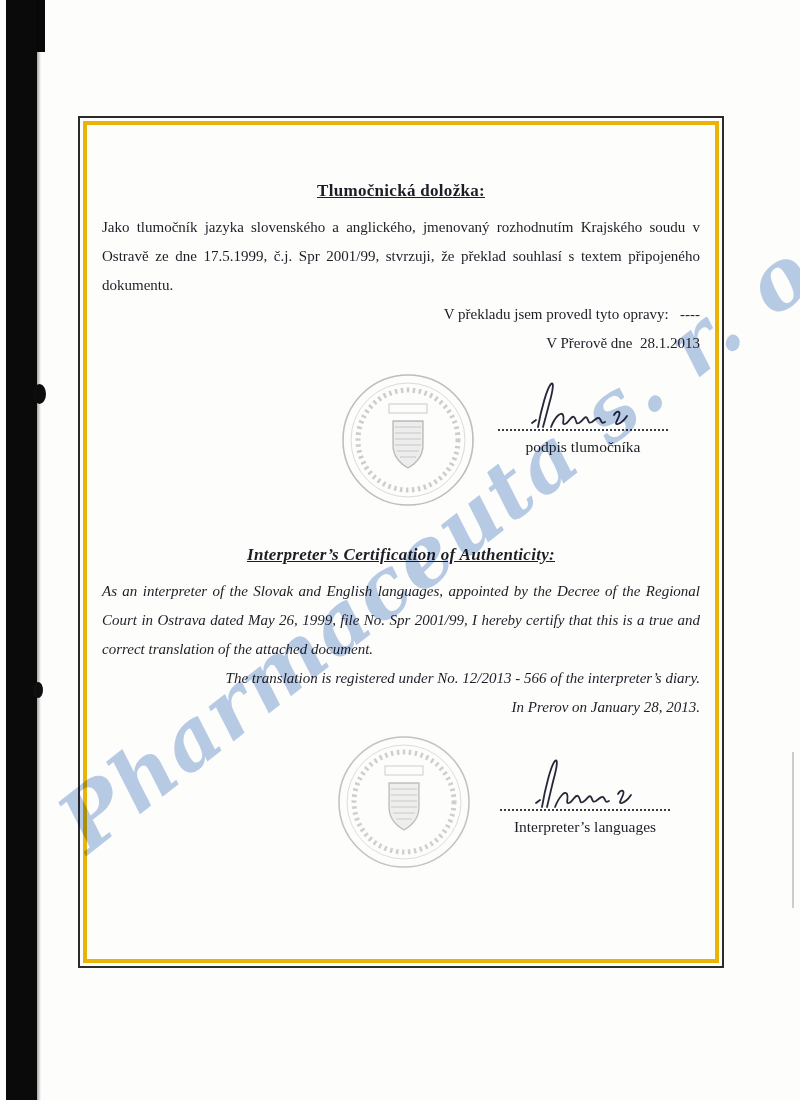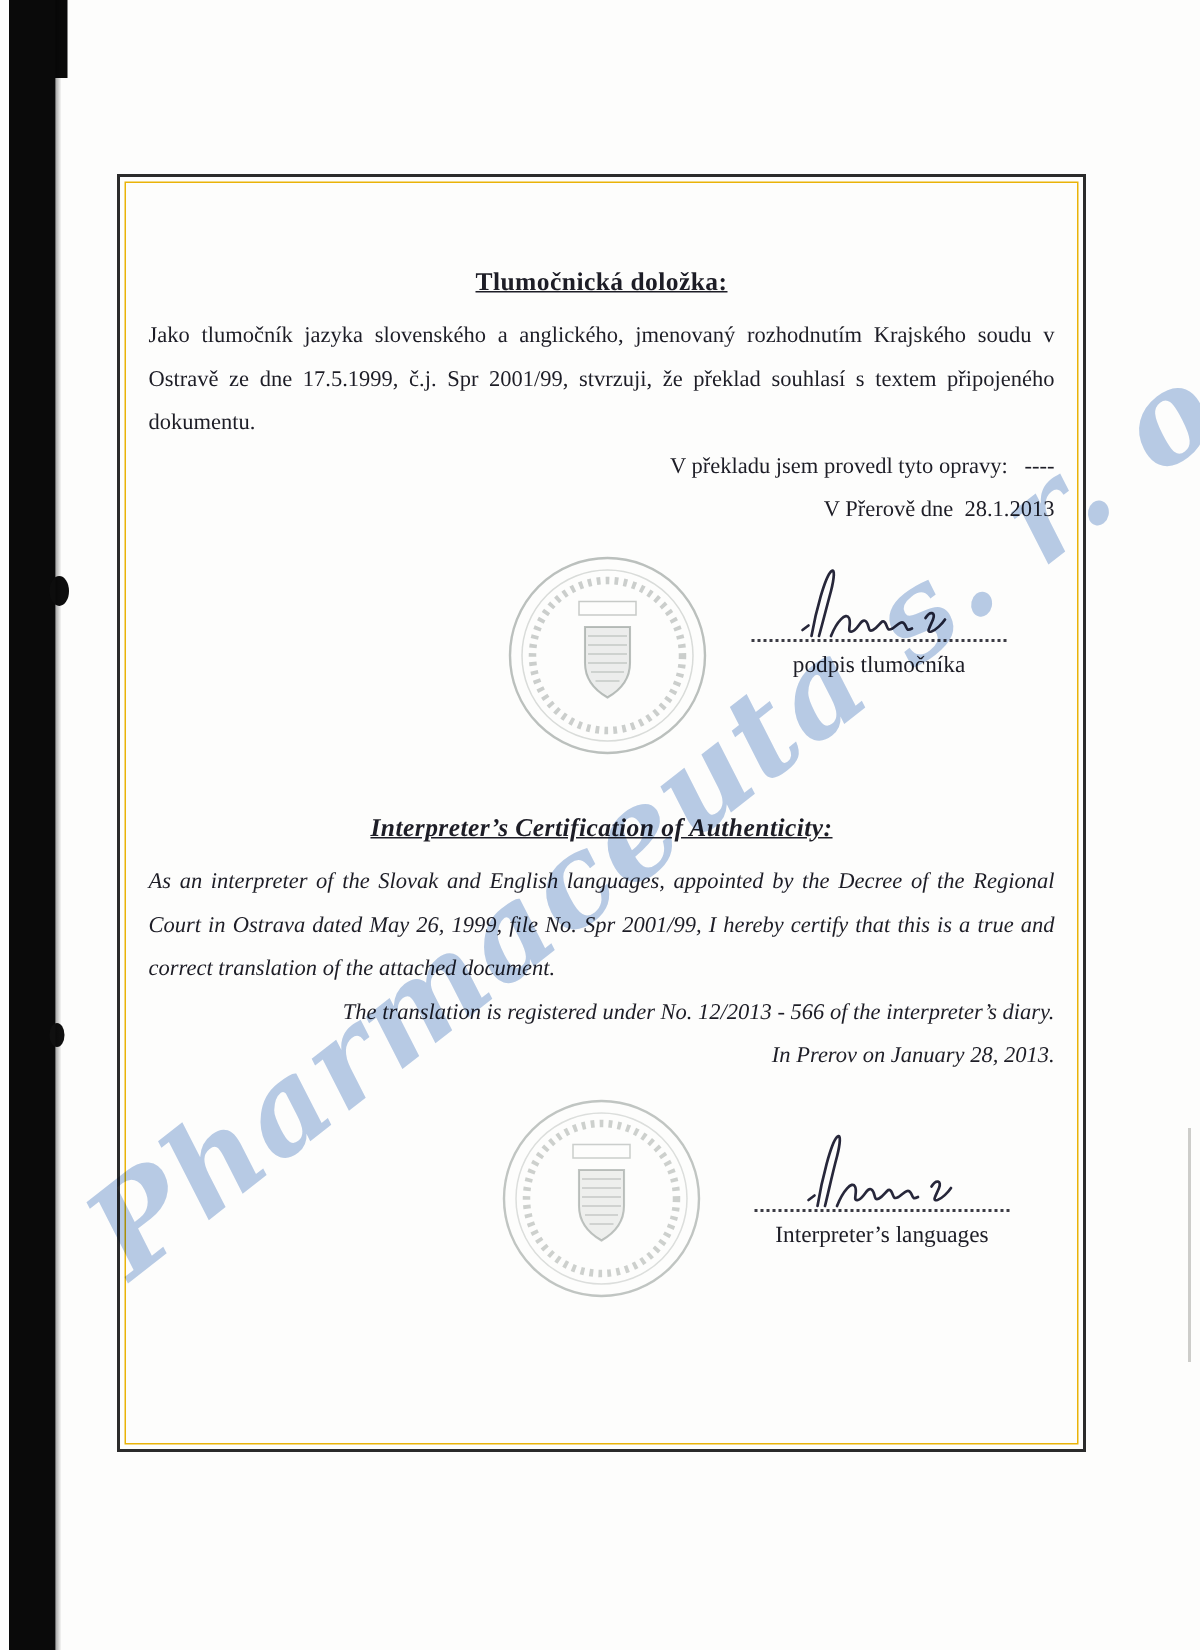--- a/index.html
+++ b/index.html
@@ -16,21 +16,21 @@
   .scan-bump-2 { position:absolute; left:33px; top:682px; width:10px; height:16px; background:#101010; border-radius:50%; }
   .scan-strip-shade { position:absolute; left:37px; top:0; width:4px; height:1100px; background:linear-gradient(to right, rgba(0,0,0,0.35), rgba(0,0,0,0)); }
   .right-artifact { position:absolute; right:6px; top:752px; width:2px; height:156px; background:#cdcdca; }
 
   
   .doc-frame {
     position:absolute; left:78px; top:116px; width:646px; height:852px;
     border:2px solid #2b2b2b; box-sizing:border-box;
   }
   .doc-frame-inner {
-    position:absolute; inset:3px; border:1px solid #eab308; box-sizing:border-box;
+    position:absolute; inset:3px; border:4px solid #eab308; box-sizing:border-box;
   }
   .doc-content { position:absolute; inset:0; }
 
   .section { position:absolute; left:15px; right:15px; z-index:2; }
   .sec-cz { top:56px; }
   .sec-en { top:420px;font-style:italic; }
 
   .heading {
     text-align:center; font-weight:bold; text-decoration:underline;
     font-size:17px; letter-spacing:.3px; margin:0 0 12px 0;

